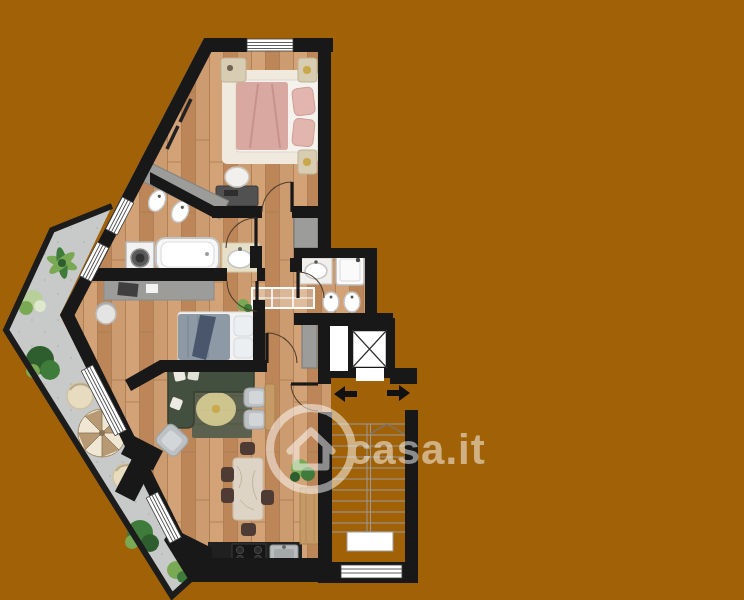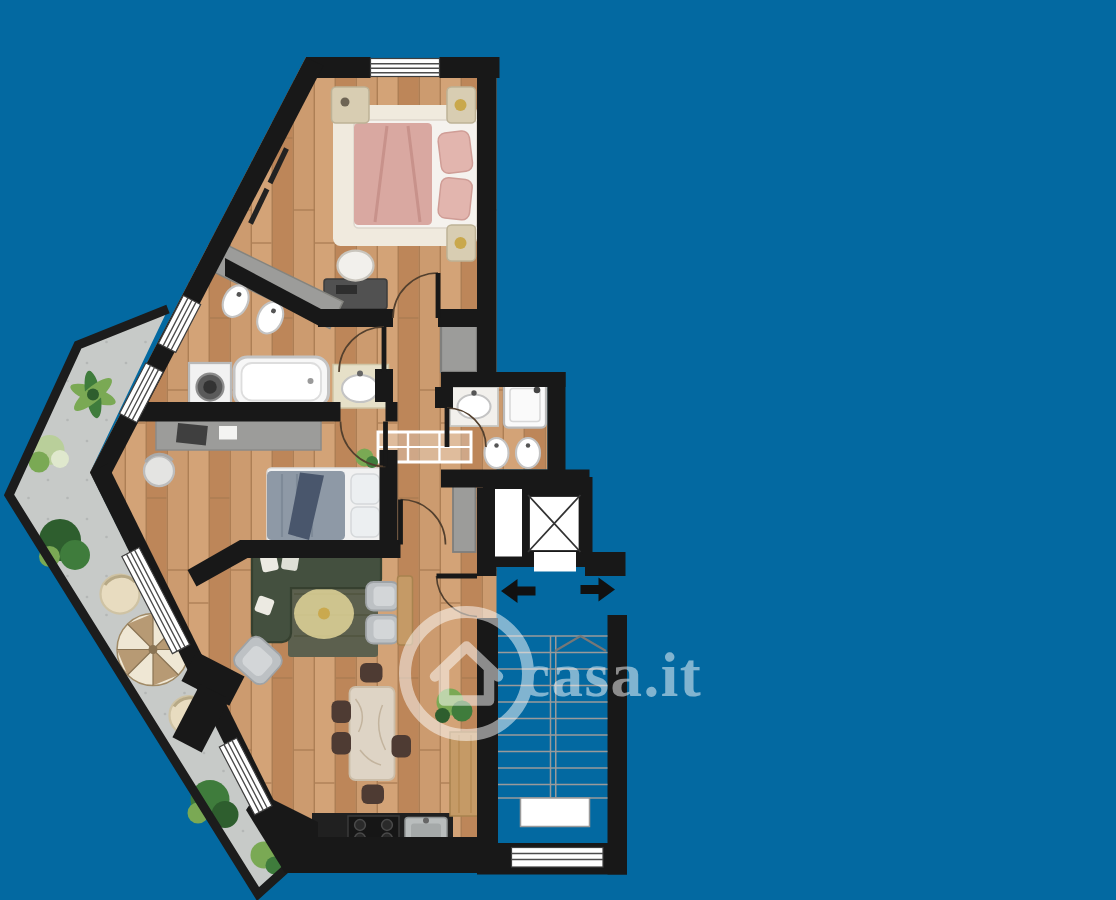--- a/index.html
+++ b/index.html
@@ -1,17 +1,17 @@
 <!DOCTYPE html>
 <html style="--wall: #181818; --fence: #1c1c1c; --wood: #c9976c; --wood_light: #d3a377; --wood_mid: #cc9b6f; --wood_dark: #bd8659; --wood_line: #a87a50; --terrace: #c7cac8; --terrace_dot: #b4b7b6; --rug_bed1: #f0eade; --bed1: #d9a8a1; --bed1_fold: #c8928b; --pillow1: #e2b5ae; --nightstand: #d8cdb2; --lamp_gold: #c9a84c; --counter_gray: #9c9c9a; --desk_dark: #515151; --fixture: #ffffff; --fixture_edge: #c4c4c4; --steel: #b9bdbd; --bed2: #8e99a6; --bed2_throw: #49566c; --pillow2: #eceff1; --sofa: #44503f; --rug_living: #5c604e; --glow: #f4e6a4; --armchair: #bdc1c4; --bar_wood: #c59a66; --marble: #ded4c5; --marble_vein: #c3b49e; --chair_brown: #4e3b33; --kitchen: #202020; --plant: #3f7c3c; --plant_dark: #2e5e2e; --plant_light: #7aa954; --plant_pale: #b9cf9a; --cream: #e8dcc0; --umbrella_a: #b79a74; --umbrella_b: #efe7d4; --line: #9a9a9a; --arrow: #111111; --watermark: #ffffff;"><head>
 <meta charset="utf-8">
 <style>
   html,body{margin:0;padding:0;background:#ffffff;}
-  .stage{position:relative;width:744px;height:600px;background:#0369a1;overflow:hidden;
-         font-family:Liberation Serif, serif;}
+  .stage{position:relative;width:744px;height:600px;background:#a16207;overflow:hidden;
+         font-family:Liberation Sans, sans-serif;}
   svg{display:block;}
   .wall{fill:var(--wall);}
   .fence{stroke:var(--fence);fill:none;}
   .arc{fill:none;stroke:#53402e;stroke-width:1.1;}
   .leaf{stroke:var(--wall);stroke-width:3.2;}
   .winbox{fill:#ffffff;stroke:#3e3e3e;stroke-width:0.8;}
   .winline{stroke:#4c4c4c;stroke-width:0.9;}
   .tread{stroke:var(--line);stroke-width:1;fill:none;}
   .fix{fill:var(--fixture);stroke:var(--fixture_edge);stroke-width:1.4;}
   .wm{font-weight:bold;letter-spacing:1px;}

